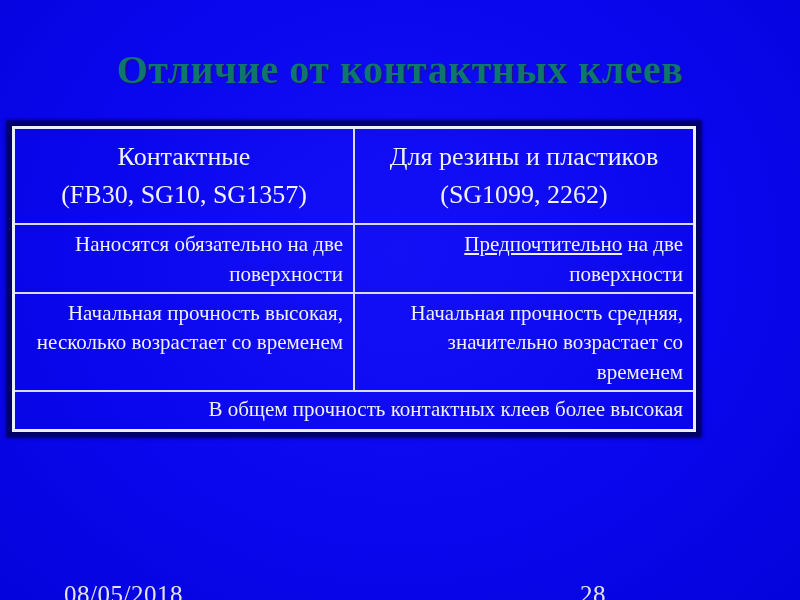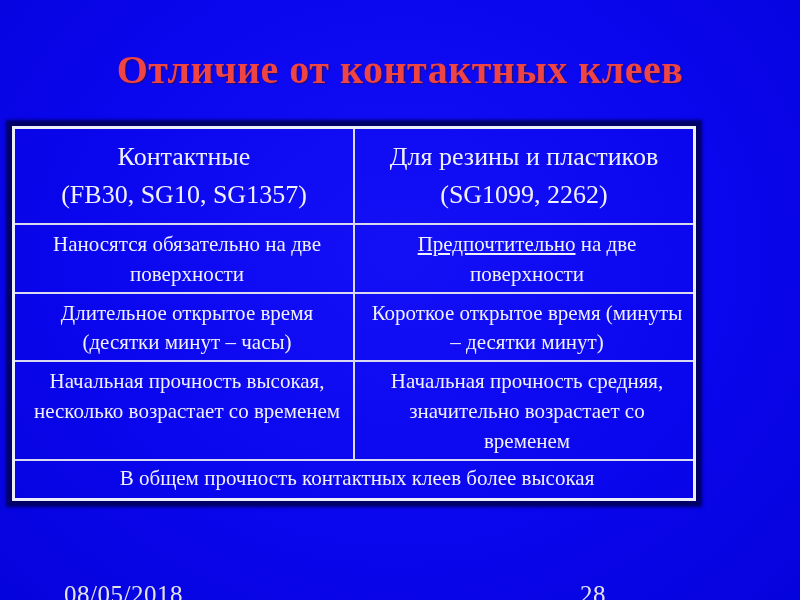--- a/index.html
+++ b/index.html
@@ -5,38 +5,38 @@
   html,body{margin:0;padding:0;}
   body{
     width:800px;height:600px;overflow:hidden;position:relative;
     background:radial-gradient(ellipse at 50% 42%, #1410f6 0%, #0a06ee 55%, #0503dc 100%);
     font-family:"Liberation Serif","DejaVu Serif",serif;
   }
   .slide{position:absolute;inset:0;}
   .title{
     position:absolute;top:46px;left:0;width:800px;margin:0;
     text-align:center;font-weight:bold;font-size:40px;letter-spacing:.5px;
-    color:#ef4444;text-shadow:1px 1px 1px rgba(60,20,0,.55);
+    color:#0f766e;text-shadow:1px 1px 1px rgba(60,20,0,.55);
   }
   .table-wrap{
     position:absolute;left:12px;top:126px;width:684px;
     box-shadow:0 0 3px 6px #000066;
     background:transparent;
   }
   table.cmp{
     width:100%;border-collapse:collapse;table-layout:fixed;
     border:3px solid #eceef9;
   }
   table.cmp td,table.cmp th{
     border:2px solid #d9daf0;
     color:#f1f1fd;
     vertical-align:top;
-    padding:5px 4px 2px 10px;
+    padding:5px 10px 2px 10px;
     font-size:21px;line-height:1.42;font-weight:normal;
-    text-align:center;overflow:hidden;
+    text-align:right;overflow:hidden;
   }
   table.cmp th.hdr{
     text-align:center;vertical-align:middle;
     font-size:26px;line-height:1.45;padding:4px 8px;
     height:86px;
   }
   tr.r-body td{height:58px;}
   tr.r-sum td{height:32px;padding-top:3px;}
   .emph{font-weight:normal;text-decoration:underline;}
   .footer-date,.footer-page{
@@ -72,24 +72,20 @@
         </tr>
 
         <tr class="r-body">
           <td>Наносятся обязательно на две поверхности</td>
           <td>
             <span class="emph">Предпочтительно</span><span> на две поверхности</span>
           </td>
         </tr>
 
 
-        <tr class="r-body">
-          <td>Длительное открытое время (десятки минут – часы)</td>
-          <td>Короткое открытое время (минуты – десятки минут)</td>
-        </tr>
 
         <tr class="r-body">
           <td>Начальная прочность высокая, несколько возрастает со временем</td>
           <td>Начальная прочность средняя, значительно возрастает со временем</td>
         </tr>
 
         <tr class="r-sum">
           <td colspan="2">В общем прочность контактных клеев более высокая</td>
         </tr>
       </tbody>

